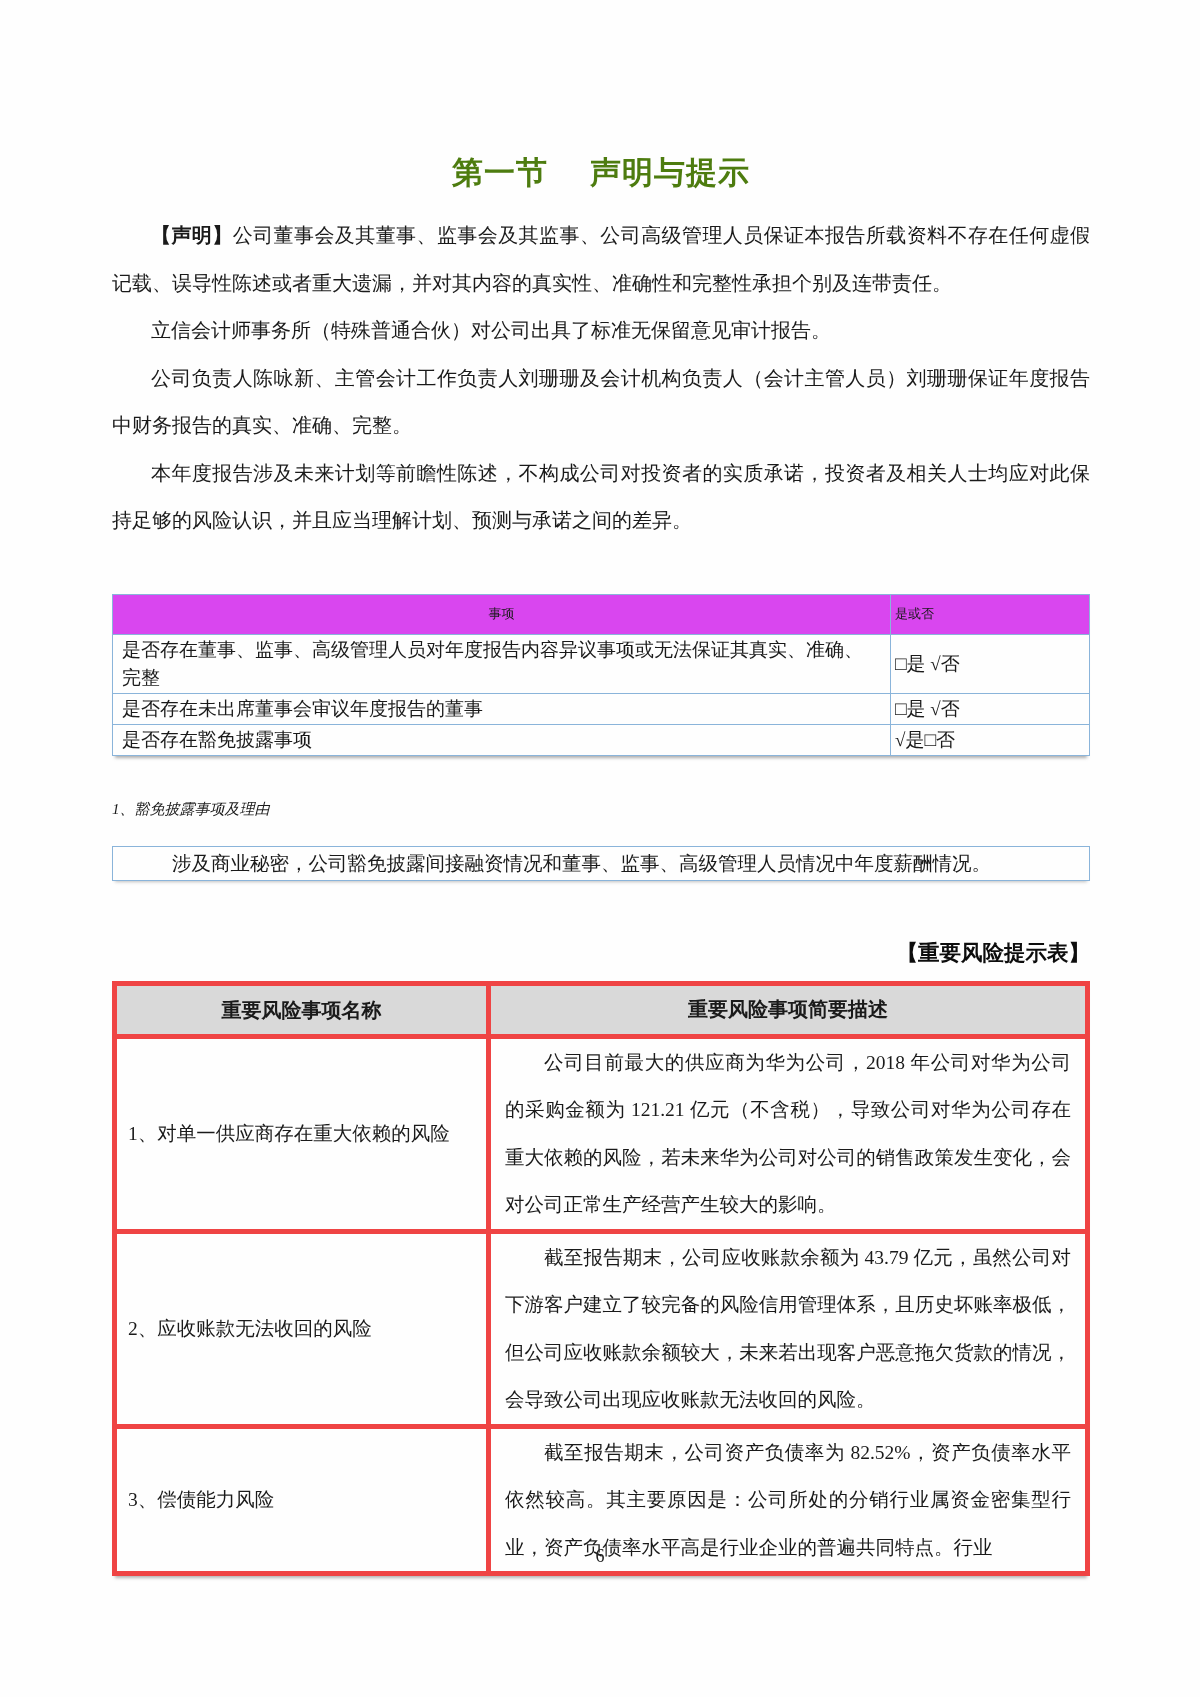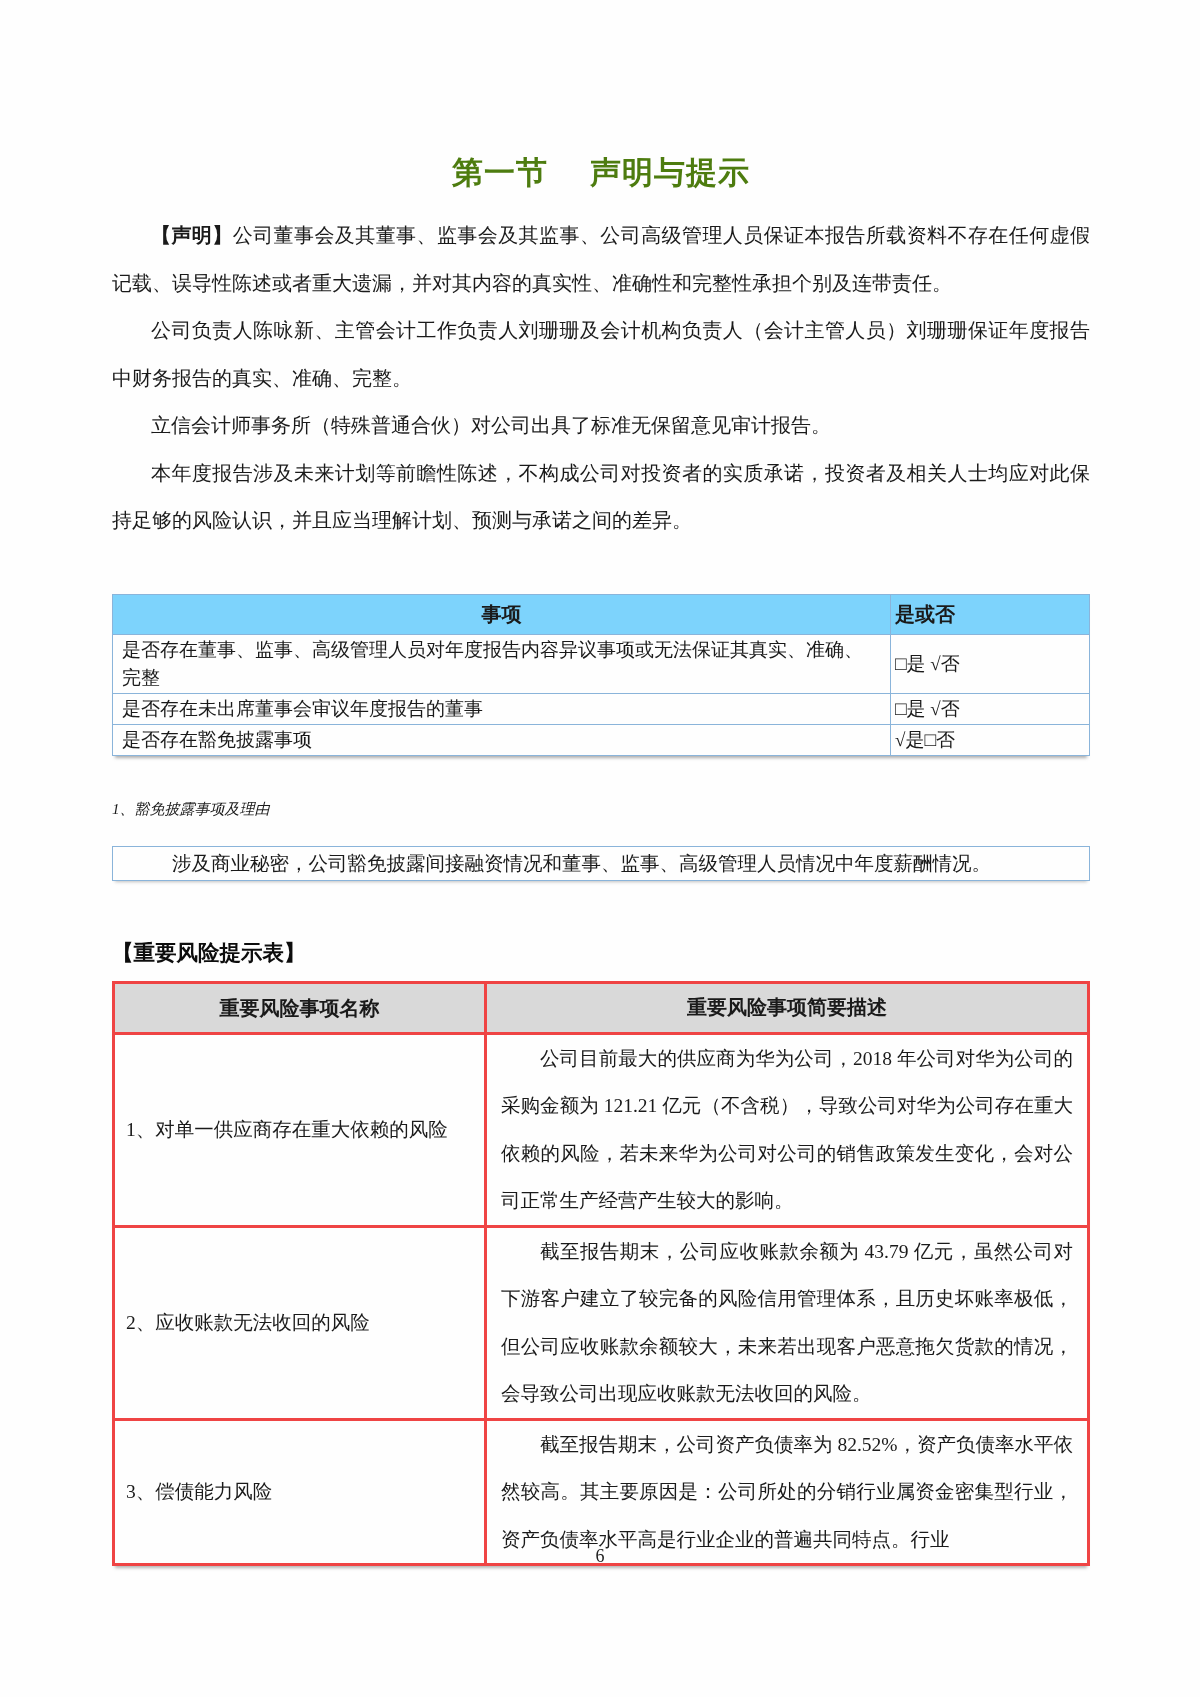--- a/index.html
+++ b/index.html
@@ -48,24 +48,24 @@
   
   table { border-collapse:collapse; }
   .matters {
     width:100%;
     margin-top:49px;
     font-size:19px;
     box-shadow:0 5px 3px -3px rgba(110,110,110,.55);
   }
   .matters th, .matters td { border:1px solid #8ab4da; }
   .matters th {
-    background:#7dd3fc;
+    background:#d946ef;
     height:37px;
-    font-weight:bold;
-    font-size:20px;
+    font-weight:normal;
+    font-size:13px;
     text-align:center;
     padding:0 6px;
   }
   .matters td { padding:1px 9px; line-height:28px; }
   .matters .answer-cell { width:190px; text-align:left; padding:1px 4px; }
 
   
   .exemption-label {
     margin-top:40px;
     font-size:15px;
@@ -83,28 +83,29 @@
   }
 
   
   .risk-title {
     margin-top:57px;
     font-family:"Liberation Sans","DejaVu Sans",sans-serif;
     font-weight:bold;
     font-size:21.5px;
     line-height:31px;
     color:#0d0d0d;
+    text-align:right;
   }
   .risk-table {
     width:100%;
     margin-top:12px;
     font-size:19.5px;
     box-shadow:0 5px 3px -3px rgba(110,110,110,.5);
   }
-  .risk-table th, .risk-table td { border:3px solid #ef4444; }
+  .risk-table th, .risk-table td { border:5px solid #ef4444; }
   .risk-table th {
     background:#d9d9d9;
     height:48px;
     font-weight:bold;
     font-size:20px;
     text-align:center;
     padding:0 6px;
   }
   .risk-name {
     width:352px;
@@ -135,22 +136,22 @@
 </head>
 <body>
 
 <div class="page">
   <div class="content">
 
     <h1 class="doc-title"><span>第一节</span><span class="title-gap"></span><span>声明与提示</span></h1>
 
     <div class="paragraphs">
       <p><span class="bold-prefix">【声明】</span><span>公司董事会及其董事、监事会及其监事、公司高级管理人员保证本报告所载资料不存在任何虚假记载、误导性陈述或者重大遗漏，并对其内容的真实性、准确性和完整性承担个别及连带责任。</span></p>
+      <p>立信会计师事务所（特殊普通合伙）对公司出具了标准无保留意见审计报告。</p>
       <p>公司负责人陈咏新、主管会计工作负责人刘珊珊及会计机构负责人（会计主管人员）刘珊珊保证年度报告中财务报告的真实、准确、完整。</p>
-      <p>立信会计师事务所（特殊普通合伙）对公司出具了标准无保留意见审计报告。</p>
       <p>本年度报告涉及未来计划等前瞻性陈述，不构成公司对投资者的实质承诺，投资者及相关人士均应对此保持足够的风险认识，并且应当理解计划、预测与承诺之间的差异。</p>
     </div>
 
     <table class="matters">
       <thead>
         <tr>
           <th>事项</th>
           <th class="answer-cell">是或否</th>
         </tr>
       </thead>

